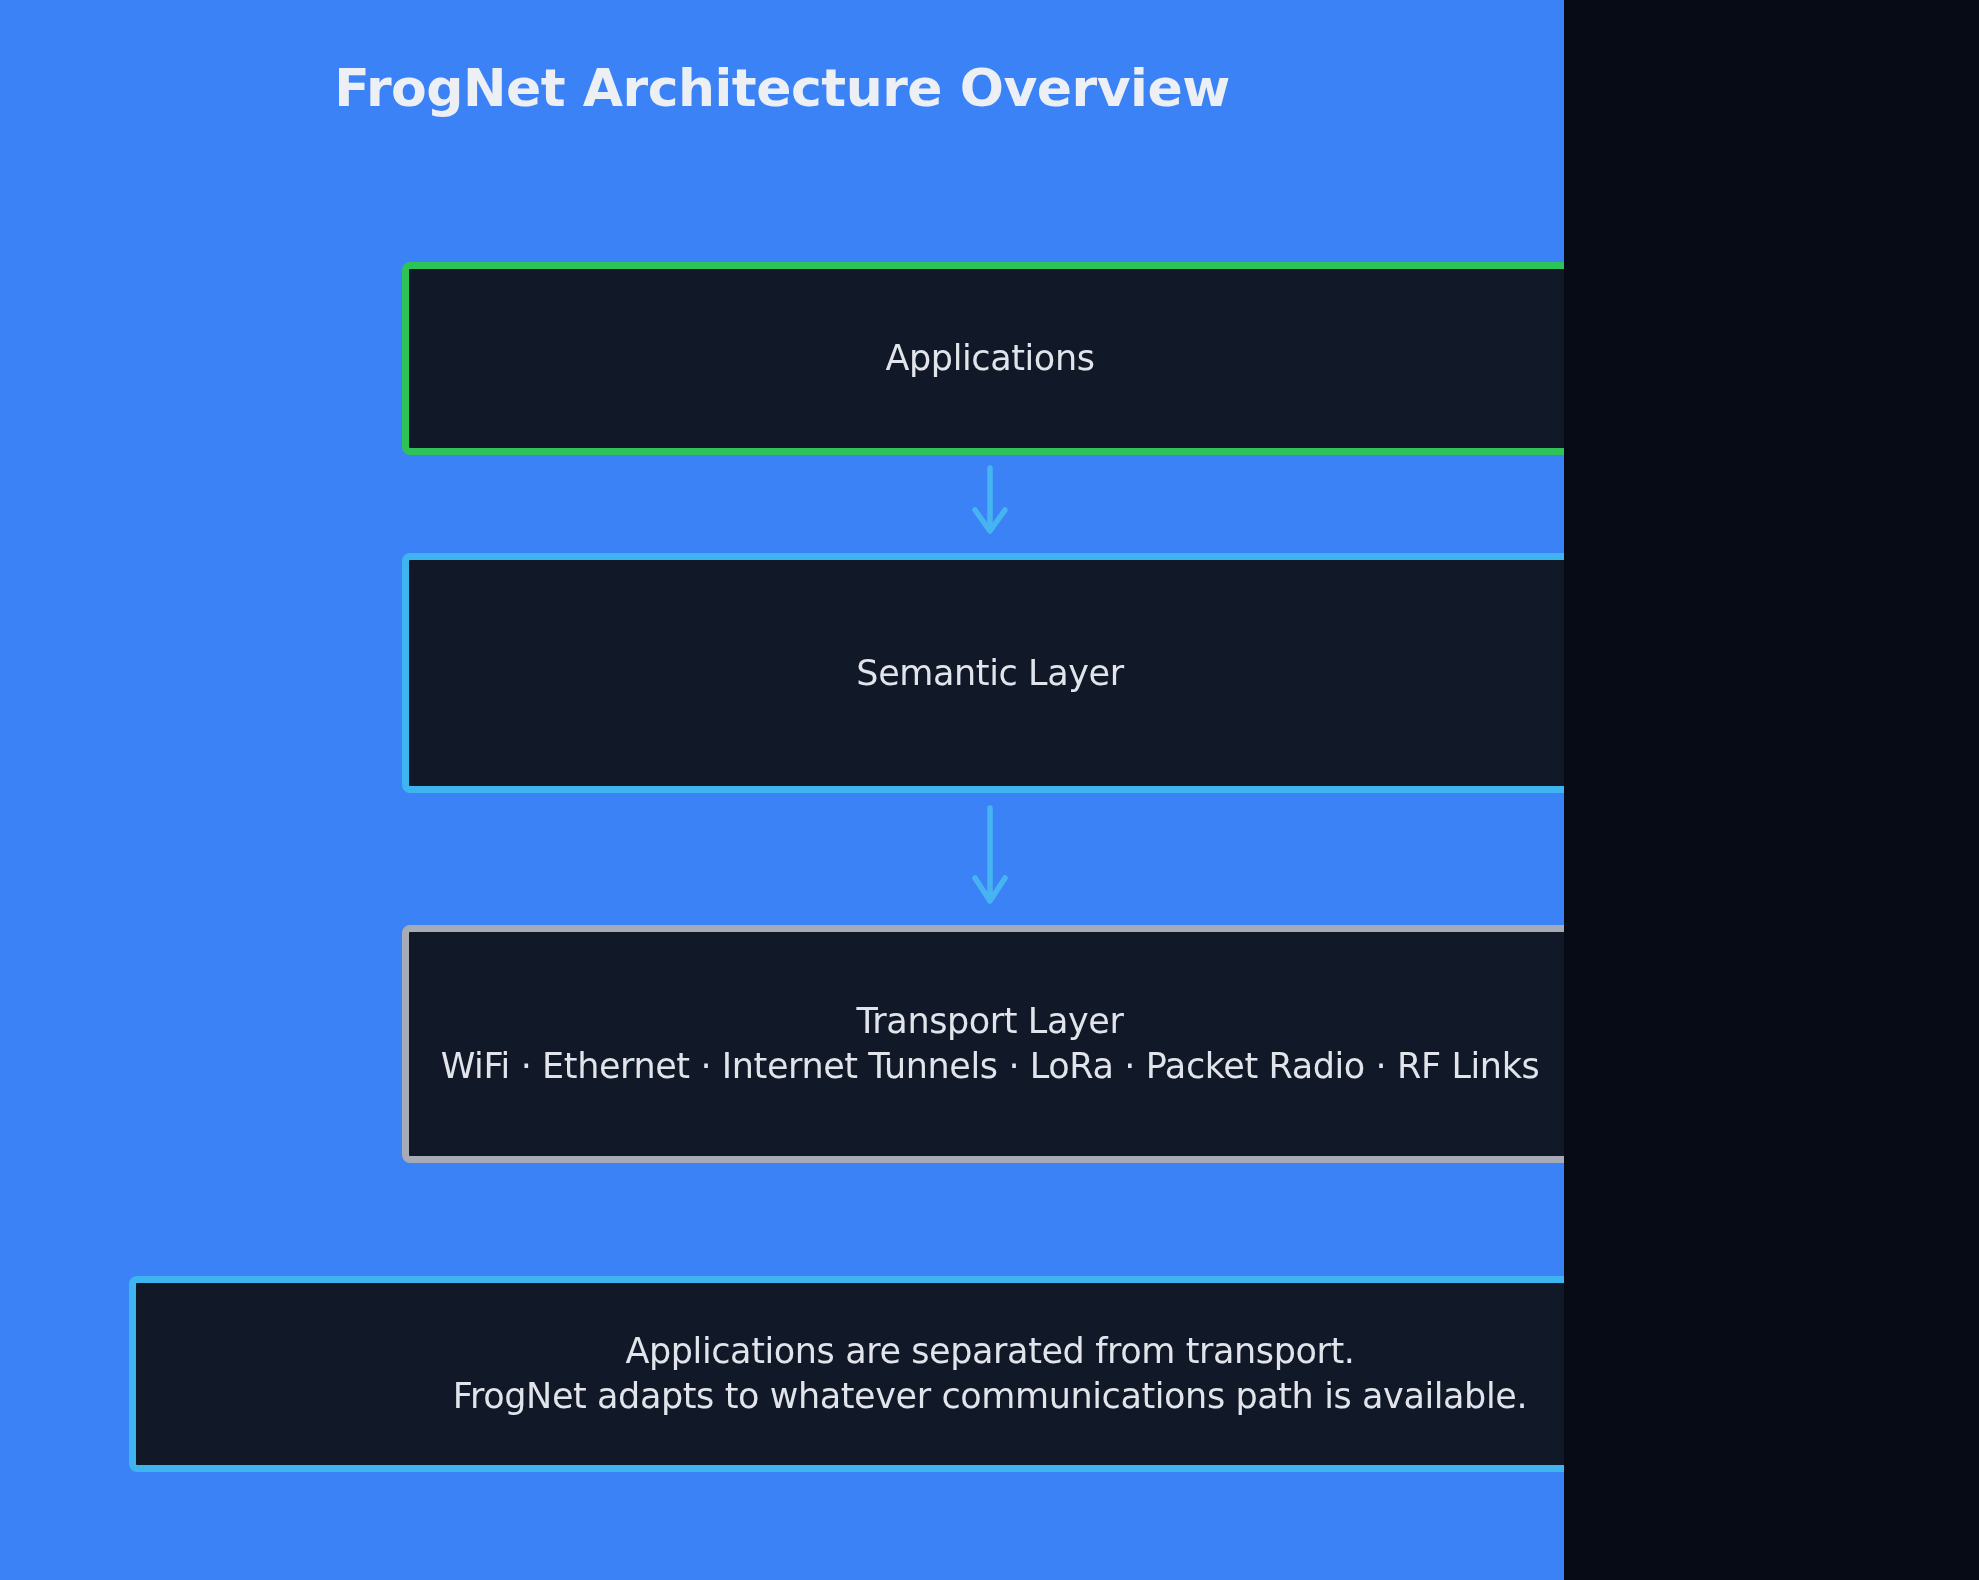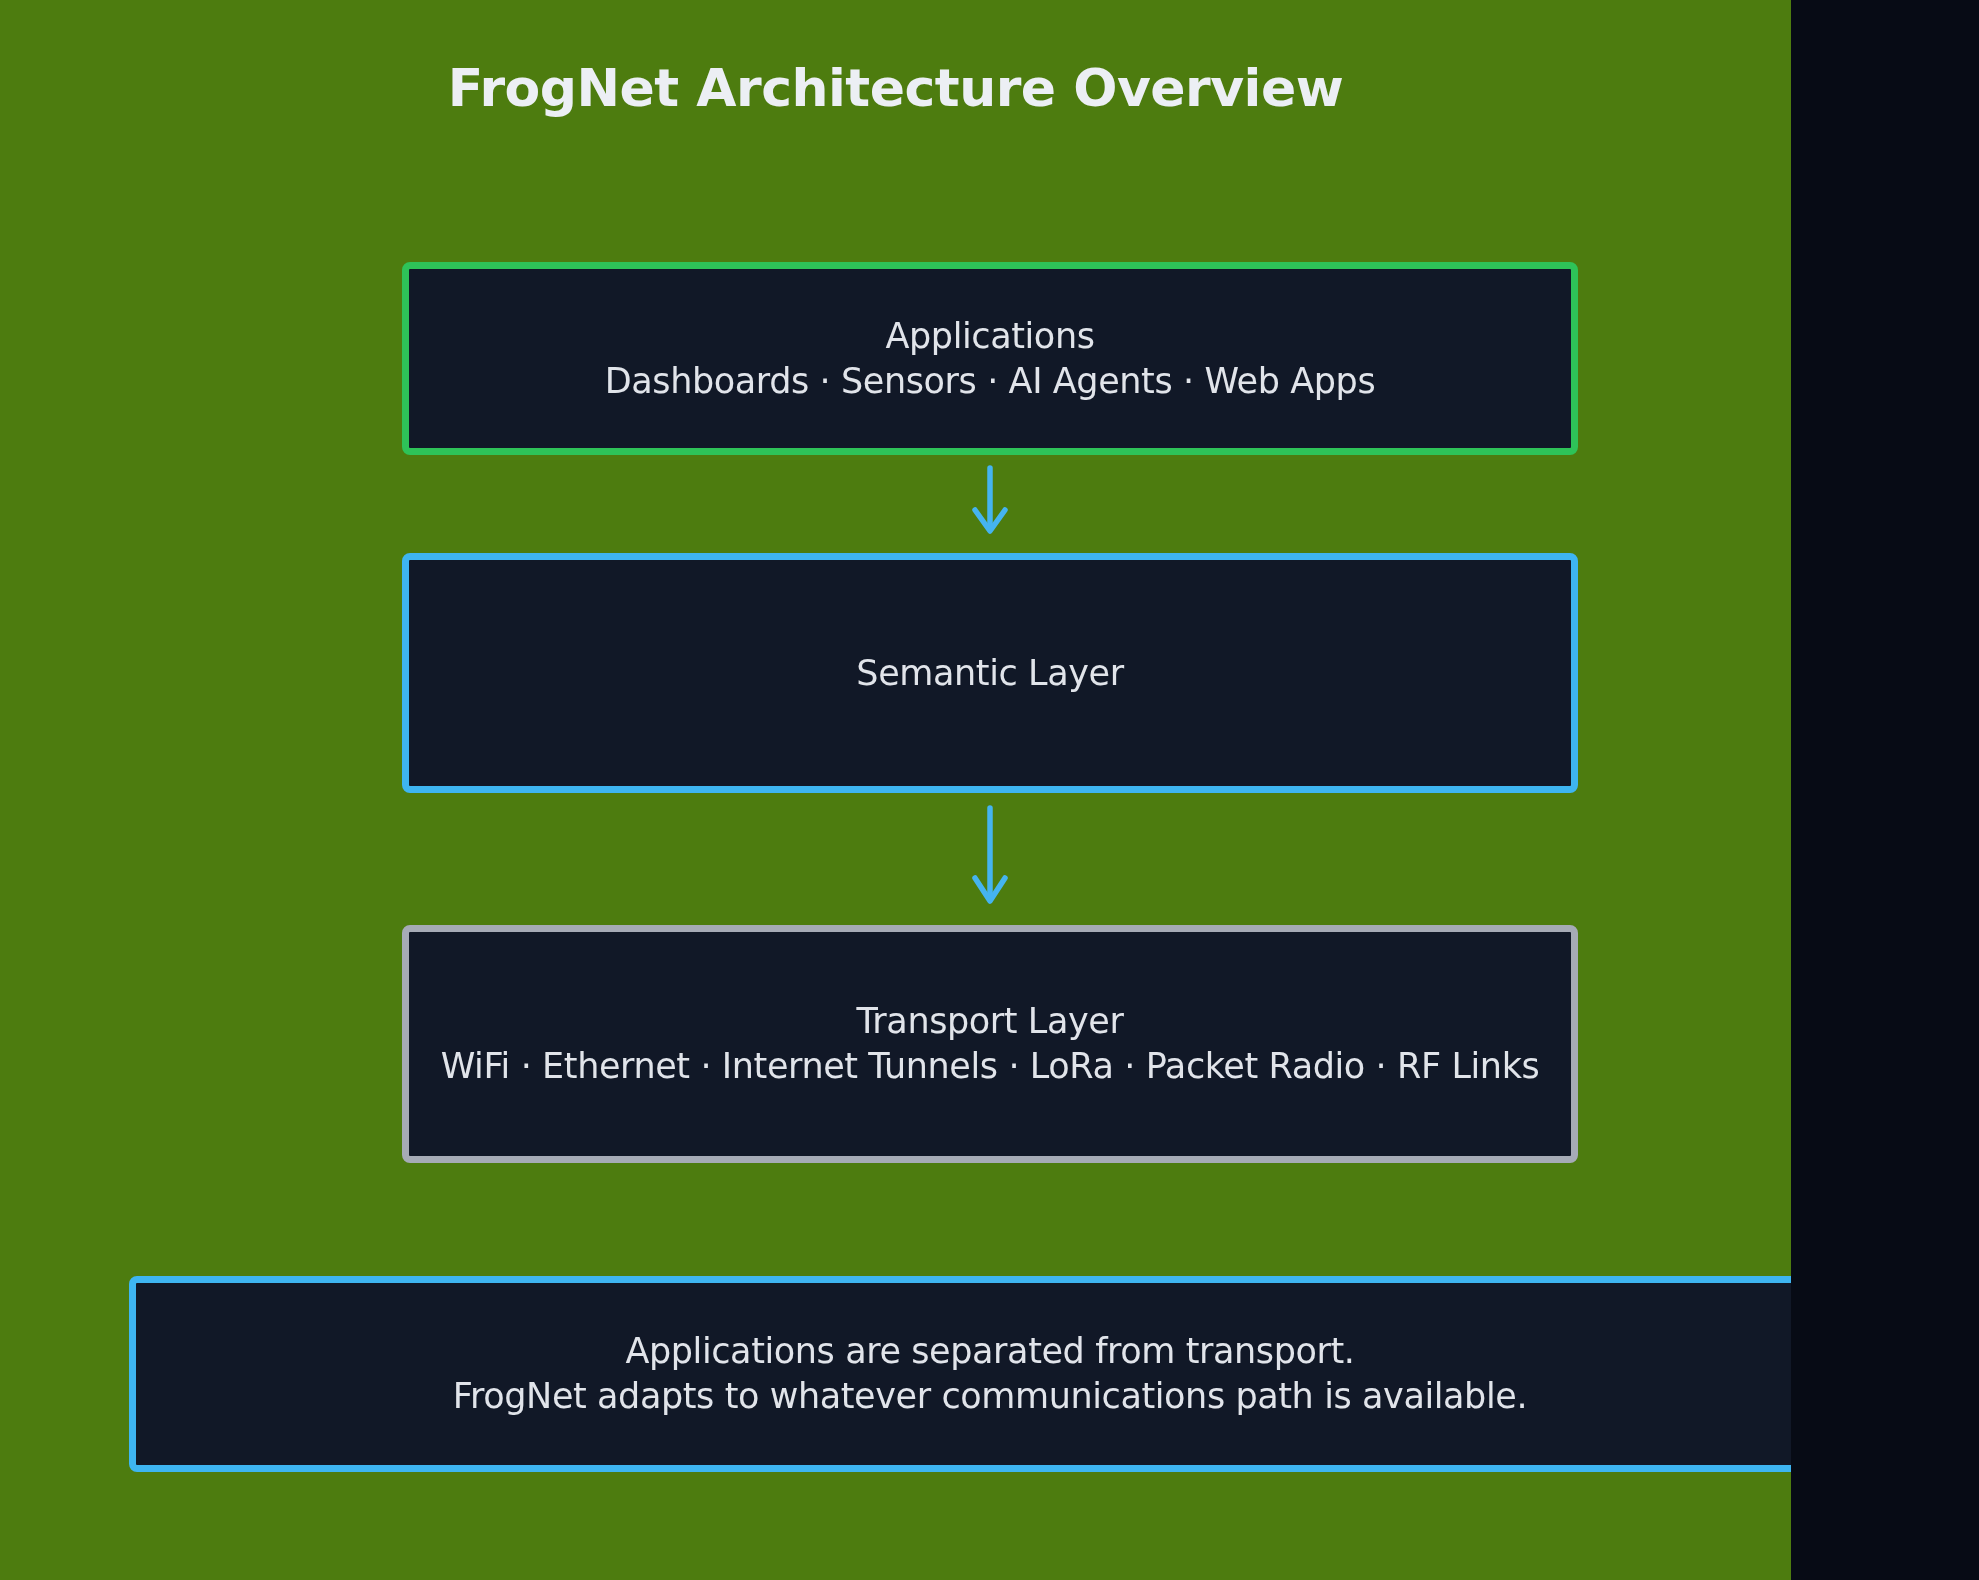--- a/index.html
+++ b/index.html
@@ -2,23 +2,23 @@
 <html><head>
 <meta charset="utf-8">
 <style>
   html, body {
     margin: 0;
     padding: 0;
     background: #070b15;
   }
   .canvas {
     position: relative;
-    width: 1791px;
+    width: 1564px;
     height: 1580px;
-    background: #4d7c0f;
+    background: #3b82f6;
     overflow: hidden;
     font-family: "DejaVu Sans", "Liberation Sans", sans-serif;
   }
   .diagram-title {
     position: absolute;
     left: 0;
     top: 58px;
     width: 100%;
     text-align: center;
     font-size: 52px;
@@ -60,21 +60,20 @@
 </style>
 </head>
 <body>
 
 <div class="canvas">
 
   <div class="diagram-title">FrogNet Architecture Overview</div>
 
   <div class="layer-box box-applications" style="border-color: rgb(46, 195, 88);">
     <div class="layer-name">Applications</div>
-    <div class="layer-details">Dashboards · Sensors · AI Agents · Web Apps</div>
   </div>
 
   <svg class="down-arrow arrow-1" viewBox="0 0 64 76">
     <g fill="none" stroke="currentColor" stroke-width="5.5" stroke-linecap="round" stroke-linejoin="round">
       <line x1="32" y1="6" x2="32" y2="66"></line>
       <polyline points="17,48 32,69 47,48"></polyline>
     </g>
   </svg>
 
   <div class="layer-box box-semantic" style="border-color: rgb(62, 181, 241);">

